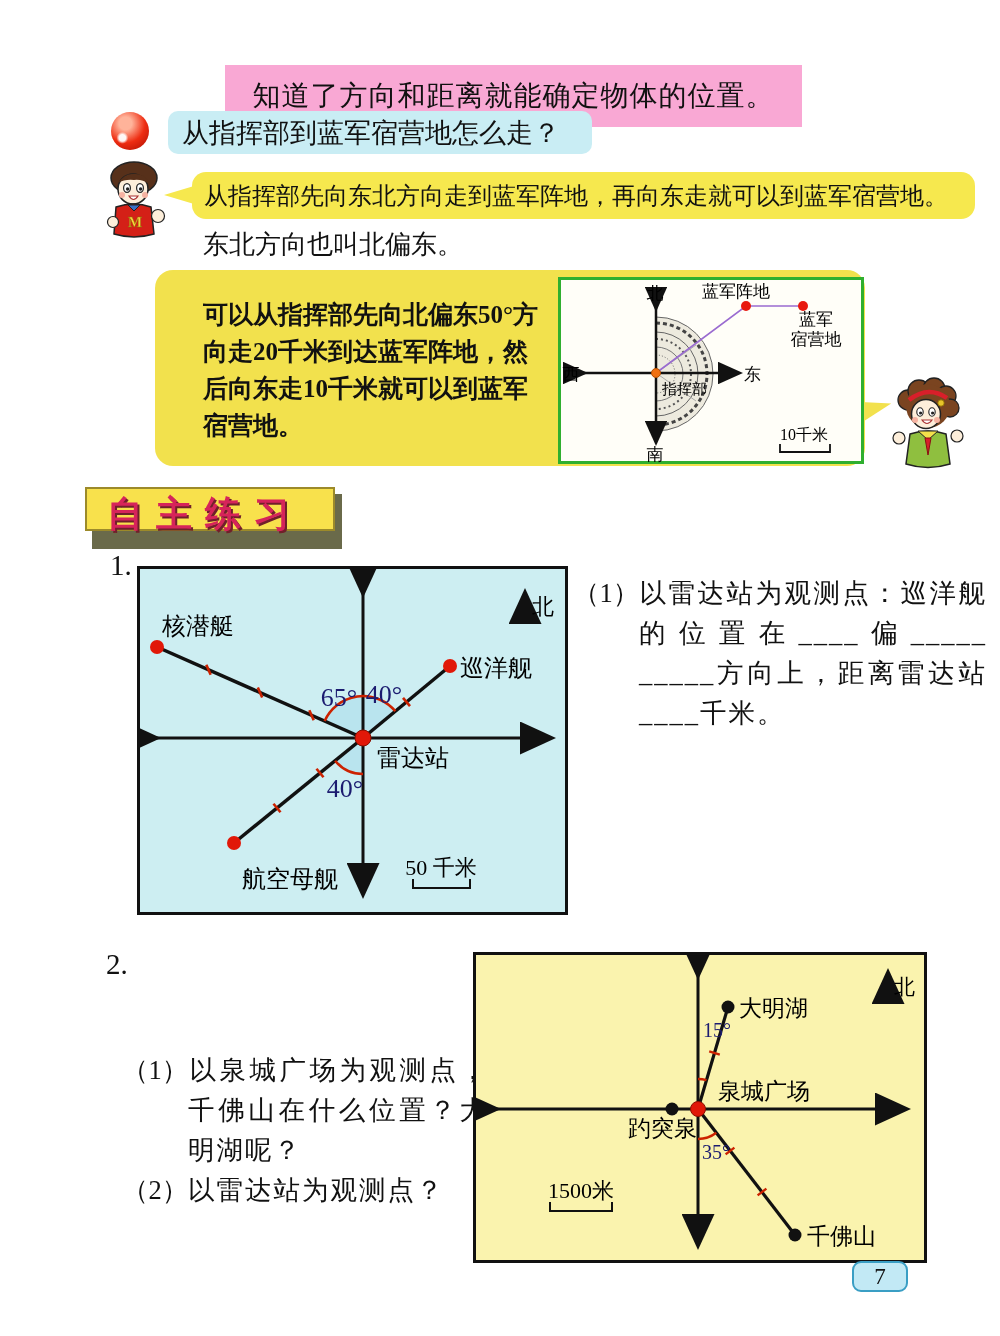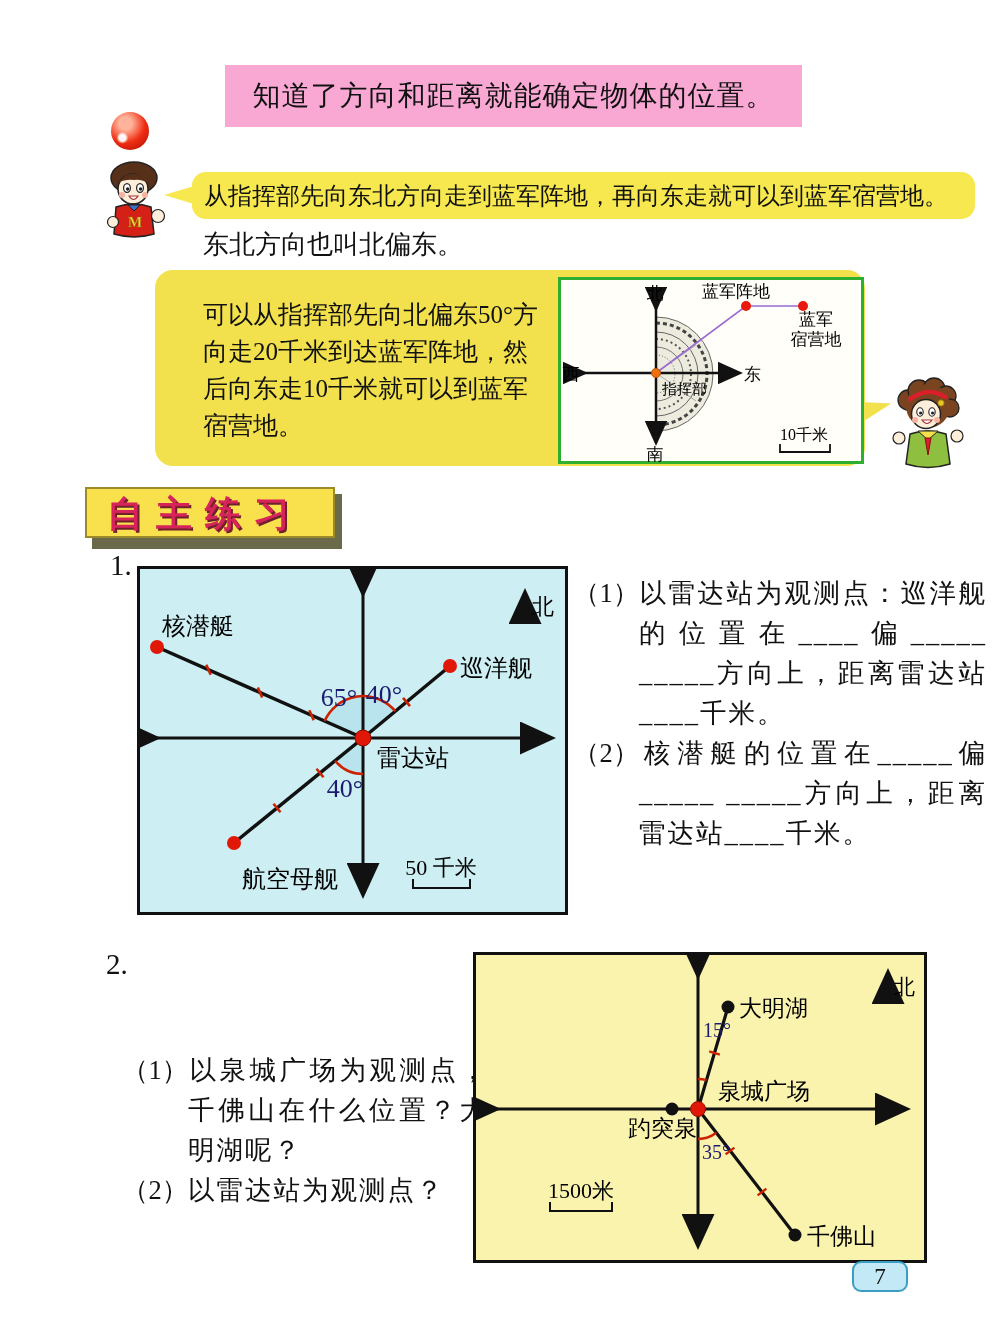--- a/index.html
+++ b/index.html
@@ -20,27 +20,27 @@
 
   
   .bubble-boy{left:192px;top:172px;width:783px;height:47px;background:#F6E84E;border-radius:14px;
     font-size:24px;line-height:48px;padding-left:12px;box-sizing:border-box;white-space:nowrap;}
   .bubble-boy-tail{left:164px;top:186px;width:0;height:0;
     border-top:9px solid transparent;border-bottom:9px solid transparent;border-right:30px solid #F6E84E;}
   .note-line{left:203px;top:227px;font-size:26px;}
 
   
   .ybox{left:155px;top:270px;width:710px;height:196px;background:#F2E14D;border-radius:18px;}
-  .ybox-text{left:203px;top:296px;width:348px;font-size:25px;line-height:37px;}
+  .ybox-text{left:203px;top:296px;width:348px;font-size:25px;line-height:37px;font-weight:bold;}
   .ybox-tail{left:858px;top:398px;width:0;height:0;transform:rotate(-12deg);
     border-top:9px solid transparent;border-bottom:13px solid transparent;border-left:34px solid #F2E14D;}
 
   
   .title-shadow{left:92px;top:494px;width:250px;height:55px;background:#6a6a4a;}
-  .title-face{left:85px;top:487px;width:250px;height:51px;background:#F8E14C;border:2px solid #9c8a2a;
+  .title-face{left:85px;top:487px;width:250px;height:44px;background:#F8E14C;border:2px solid #9c8a2a;
     box-sizing:border-box;font-size:36px;font-weight:bold;color:#D6245A;letter-spacing:13px;
     line-height:51px;padding-left:20px;text-shadow:2px 2px 0 #70202a;}
 
   .ex-num{font-size:29px;}
   .ex1-num{left:110px;top:549px;}
   .ex2-num{left:106px;top:948px;}
 
   
   .qcol{font-size:26.5px;line-height:40px;letter-spacing:2px;text-align:justify;margin-top:40px;}
   .qcol1{left:573px;top:533px;width:414px;}
@@ -55,20 +55,21 @@
   svg text{font-family:"Liberation Serif","DejaVu Serif",serif;}
 </style>
 </head>
 <body>
 
 <div id="page">
 
   <div class="abs banner-pink">知道了方向和距离就能确定物体的位置。</div>
 
   <div class="abs ball"></div>
+  <div class="abs banner-blue">从指挥部到蓝军宿营地怎么走？</div>
 
   <svg class="abs" style="left:98px;top:158px" width="72" height="82" viewBox="0 0 72 82">
     <ellipse cx="36" cy="20" rx="23" ry="16" fill="#57301a" stroke="#222" stroke-width="1.5"></ellipse>
     <circle cx="35" cy="31" r="15" fill="#fdeeda" stroke="#222" stroke-width="1.5"></circle>
     <path d="M20,25 Q27,15 36,16 Q48,15 51,26 Q44,21 36,22 Q27,21 20,25 Z" fill="#57301a"></path>
     <ellipse cx="29" cy="30" rx="3.4" ry="4.4" fill="#fff" stroke="#222" stroke-width="1.2"></ellipse>
     <circle cx="29.6" cy="31" r="1.7" fill="#222"></circle>
     <ellipse cx="42" cy="30" rx="3.4" ry="4.4" fill="#fff" stroke="#222" stroke-width="1.2"></ellipse>
     <circle cx="42.6" cy="31" r="1.7" fill="#222"></circle>
     <circle cx="24" cy="37" r="3" fill="#f6b3a2"></circle>
@@ -201,23 +202,20 @@
     <text x="247" y="137" font-size="26" fill="#1b1b70" text-anchor="middle">40°</text>
     <text x="208" y="231" font-size="26" fill="#1b1b70" text-anchor="middle">40°</text>
     <text x="304" y="309" font-size="22" text-anchor="middle">50 千米</text>
     <path d="M276,313 L276,322 L333,322 L333,313" fill="none" stroke="#111" stroke-width="2"></path>
   </svg>
 
   <div class="abs qcol qcol1">
     <div class="qitem">
       <span class="qnum">（1）</span><span>以雷达站为观测点：巡洋舰的位置在____偏_____ _____方向上，距离雷达站____千米。</span>
     </div>
-    <div class="qitem">
-      <span class="qnum">（2）</span><span>核潜艇的位置在_____偏_____ _____方向上，距离雷达站____千米。</span>
-    </div>
   </div>
 
   <div class="abs ex-num ex2-num">2.</div>
 
   <div class="abs qcol qcol2">
     <div class="qitem">
       <span class="qnum">（1）</span><span>以泉城广场为观测点，千佛山在什么位置？大明湖呢？</span>
     </div>
     <div class="qitem">
       <span class="qnum">（2）</span><span>以雷达站为观测点？</span>

